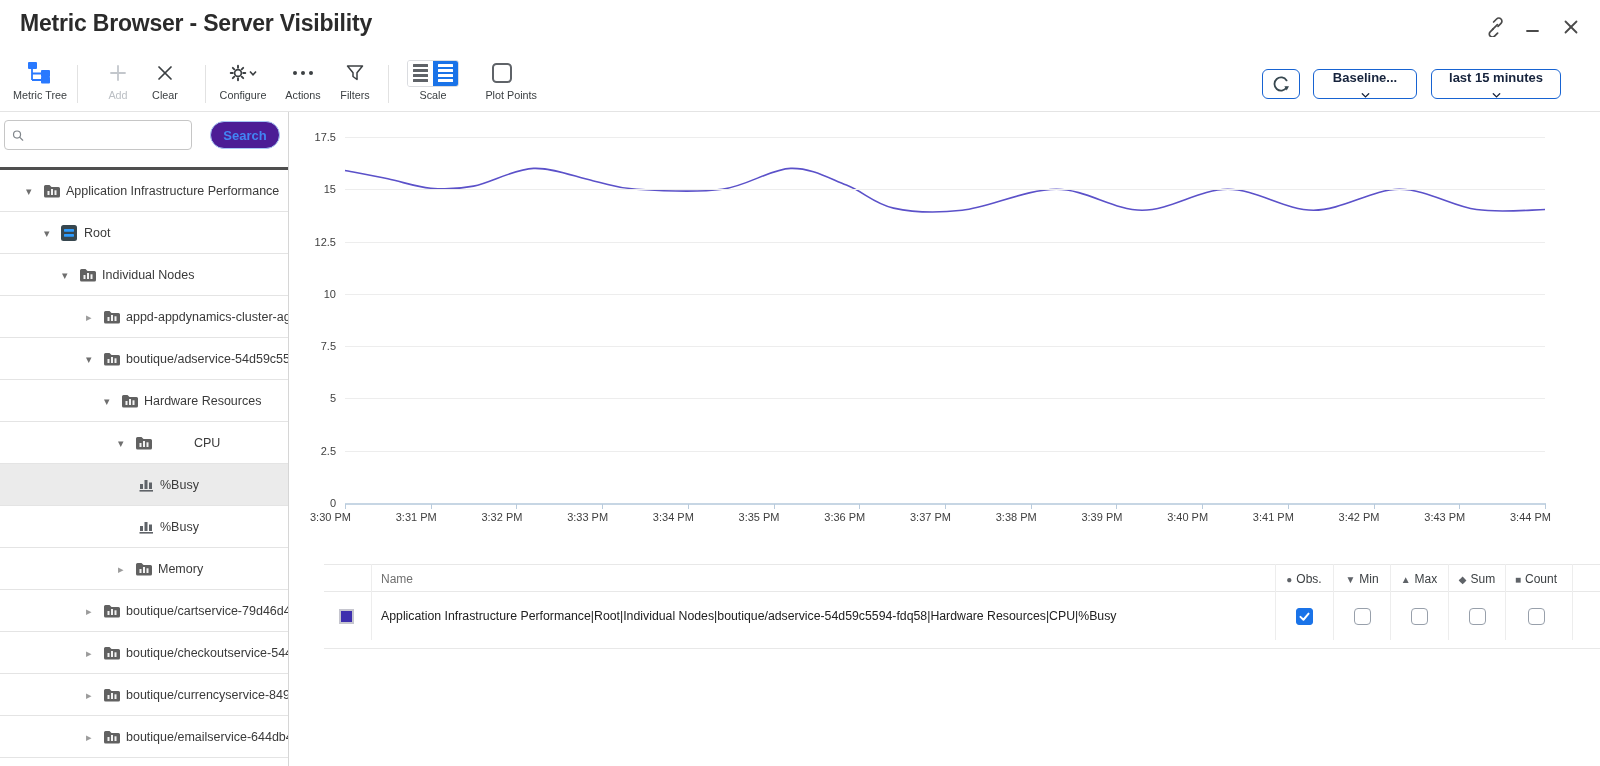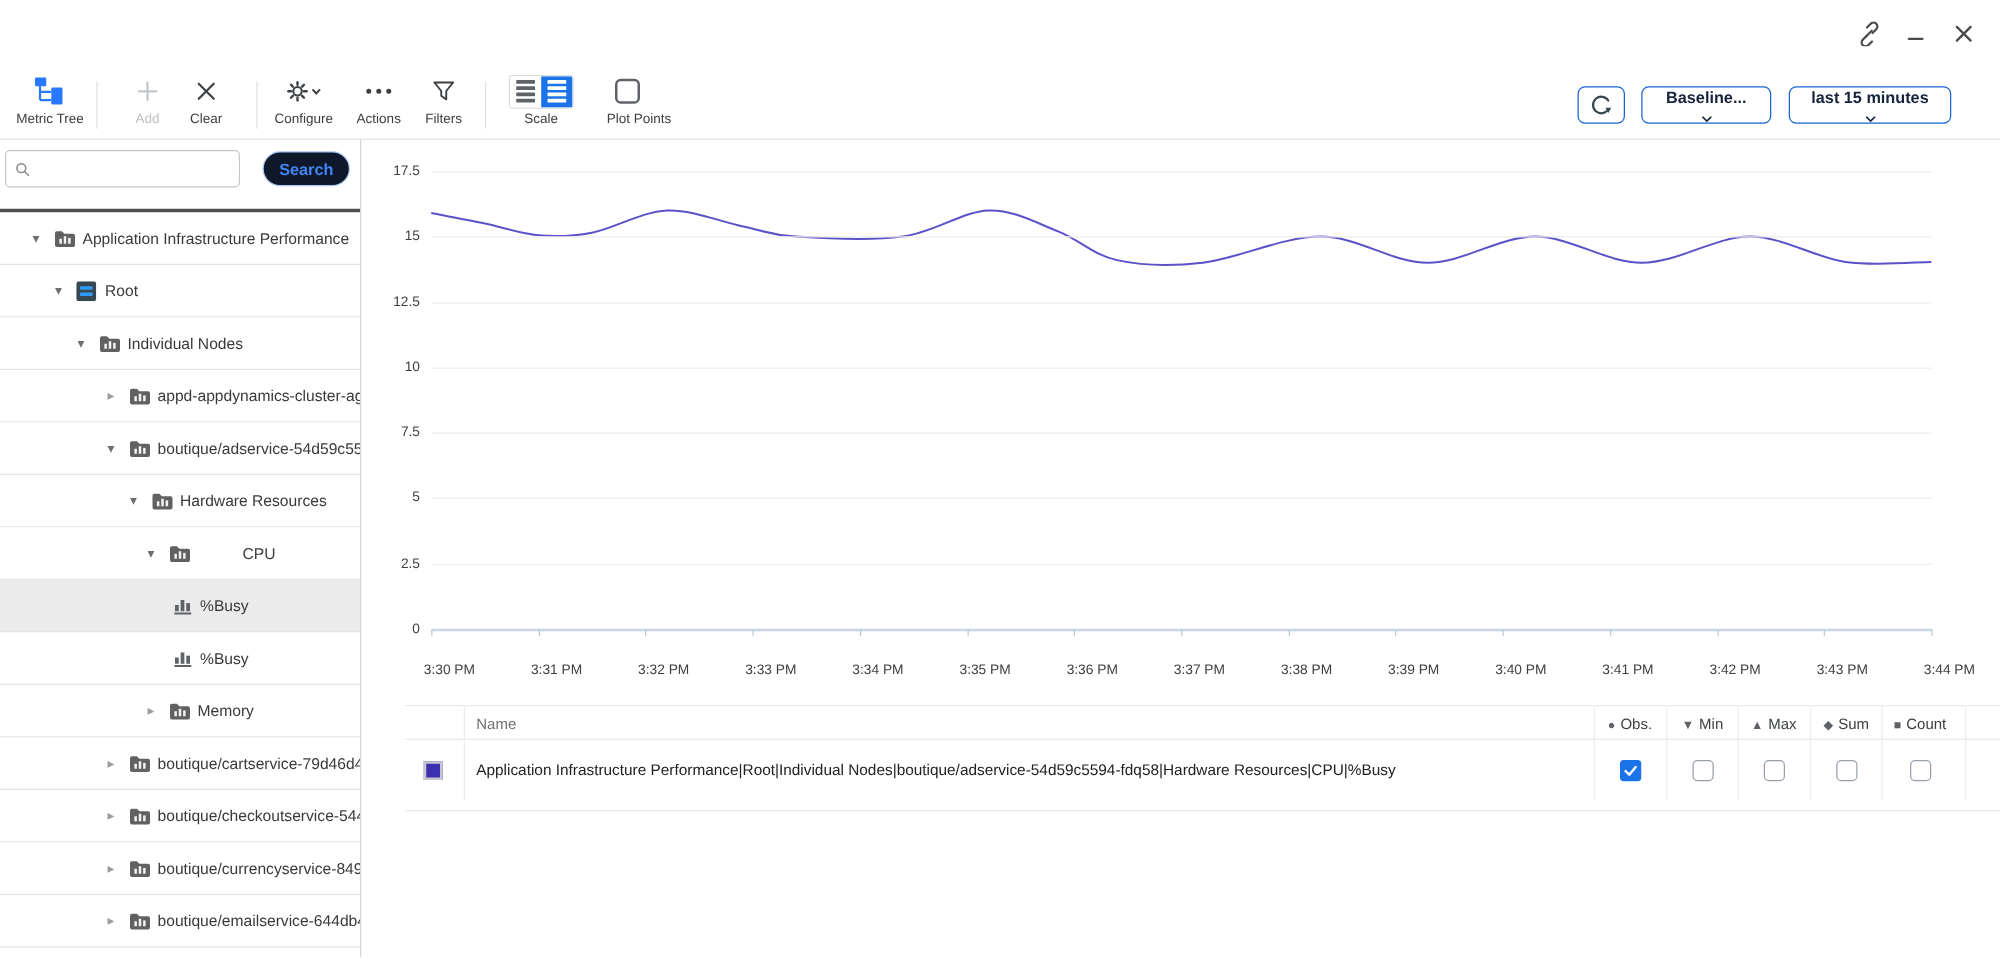--- a/index.html
+++ b/index.html
@@ -24,42 +24,42 @@
   .scale-half .bar { width:15px; height:2.6px; background:#5f6368; border-radius:0.5px; }
   .scale-half.sel .bar { background:#fff; }
   .pp-box { width:20px; height:20px; border:2px solid #5f6368; border-radius:4.5px; background:#fff; }
   .pill { position:absolute; height:30px; border:1.5px solid #1763d2; border-radius:6px; background:#fff; display:flex; align-items:center; justify-content:center; gap:8px; font-size:13px; font-weight:bold; color:#16233c; cursor:pointer;flex-direction:column; }
 
   
   .sidebar { position:absolute; left:0; top:112px; width:288px; height:654px; overflow:hidden; background:#fff; }
   .sidebar-edge { position:absolute; left:288px; top:112px; width:1px; height:654px; background:#d6d6d6; }
   .search-input { position:absolute; left:4px; top:8px; width:188px; height:30px; border:1px solid #c6c6c6; border-radius:4px; background:#fff; display:flex; align-items:center; padding-left:7px; }
   .search-input input { border:none; outline:none; flex:1; font-size:12.5px; font-family:"Liberation Sans",sans-serif; margin-left:6px; }
-  .search-btn { position:absolute; left:210px; top:9px; width:70px; height:28px; border:1.5px solid #a6c8f5; border-radius:14px; background:#0f172a; color:#4285f4; font-weight:bold; font-size:13px; display:flex; align-items:center; justify-content:center; cursor:pointer; }
+  .search-btn { position:absolute; left:210px; top:9px; width:70px; height:28px; border:1.5px solid #a6c8f5; border-radius:14px; background:#4c1d95; color:#4285f4; font-weight:bold; font-size:13px; display:flex; align-items:center; justify-content:center; cursor:pointer; }
   .tree-topbar { position:absolute; left:0; top:55px; width:288px; height:3px; background:#4f4f4f; }
   .tree-rows { position:absolute; left:0; top:58px; width:288px; }
   .tree-row { position:relative; height:42px; border-bottom:1px solid #e4e4e4; background:#fff; cursor:pointer; }
   .tree-row.selected { background:#ebebeb; }
   .tw-arrow { position:absolute; top:0; height:42px; line-height:42px; font-size:11px; color:#6f6f6f; }
   .tw-arrow.collapsed { color:#9b9b9b; }
   .tw-icon { position:absolute; top:50%; transform:translateY(-50%); display:flex; }
   .tw-label { position:absolute; top:0; height:42px; line-height:42px; font-size:12.5px; color:#3a3a3a; white-space:nowrap; }
 
   
   .ctx-menu { position:absolute; left:183px; top:495px; width:139px; background:#fff; border:1px solid #cfcfcf; box-shadow:0 2px 8px rgba(0,0,0,0.18); z-index:50; }
   .ctx-item { height:27px; line-height:27px; padding-left:16px; font-size:12.5px; color:#232323; white-space:nowrap; cursor:pointer; }
   .ctx-item.hl { background:#f2f2f2; }
 
   
   .chart-area { position:absolute; left:288px; top:112px; width:1312px; height:452px; }
   .y-label { position:absolute; left:0; width:48px; height:14px; line-height:14px; text-align:right; font-size:11px; color:#3f3f3f; }
   .gridline { position:absolute; left:57px; width:1200px; height:1px; background:#ededed; }
   .x-axis { position:absolute; left:57px; width:1201px; height:1.5px; background:#c7d6e4; }
   .x-tick { position:absolute; width:1px; height:5px; background:#b9cbdc; }
-  .x-label { position:absolute; width:70px; text-align:right; font-size:11px; color:#3f3f3f;margin-top:19px; }
+  .x-label { position:absolute; width:70px; text-align:left; font-size:11px; color:#3f3f3f; }
   #chart-svg { position:absolute; left:0; top:0; }
 
   
   .legend { position:absolute; left:288px; top:564px; width:1312px; height:77px;margin-left:36px; }
   .legend-header { position:absolute; left:0; top:0; width:1312px; height:28px; border-top:1px solid #e8e8e8; border-bottom:1px solid #e8e8e8; }
   .legend-name-h { position:absolute; left:57px; top:0; height:28px; line-height:28px; font-size:12px; color:#707070; }
   .legend-col { position:absolute; top:0; height:28px; line-height:28px; width:64px; margin-left:-32px; text-align:center; font-size:12px; color:#3c4043; white-space:nowrap; }
   .legend-col .glyph { color:#5f6368; font-size:10px; margin-right:4px; }
   .legend-sep { position:absolute; top:0; width:1px; height:76px; background:#ededed; }
   .legend-row { position:absolute; left:0; top:29px; width:1312px; height:56px; border-bottom:1px solid #e8e8e8; }
@@ -67,20 +67,21 @@
   .legend-row-name { position:absolute; left:57px; top:0; height:47px; line-height:47px; font-size:12.3px; color:#222; white-space:nowrap; }
   .cbx { position:absolute; top:15px; width:17px; height:17px; margin-left:-8.5px; border-radius:4px; cursor:pointer; }
   .cbx.off { background:#fff; border:1.5px solid #98a0ab; }
   .cbx.on { background:#1a73e8; border:1.5px solid #1a73e8; display:flex; align-items:center; justify-content:center; border-radius:3px; }
 </style>
 </head>
 <body>
 
 <div class="window">
 
+  <div class="page-title">Metric Browser - Server Visibility</div>
   <div class="win-controls">
     <span class="wc">
       <svg width="20" height="20" viewBox="0 0 20 20">
           <g fill="none" stroke="#4a4a4a" stroke-width="1.7" stroke-linecap="round">
         <path d="M8.2,11.8 L5.2,14.8 a3.1,3.1 0 0 0 4.4,4.4 l3,-3"></path>
         <path d="M11.8,8.2 L14.8,5.2 a3.1,3.1 0 0 1 4.4,4.4 l-3,3" transform="translate(-3.2,-3.2)"></path>
         <path d="M7.6,12.4 L12.4,7.6"></path>
           </g>
         </svg>
     </span>

